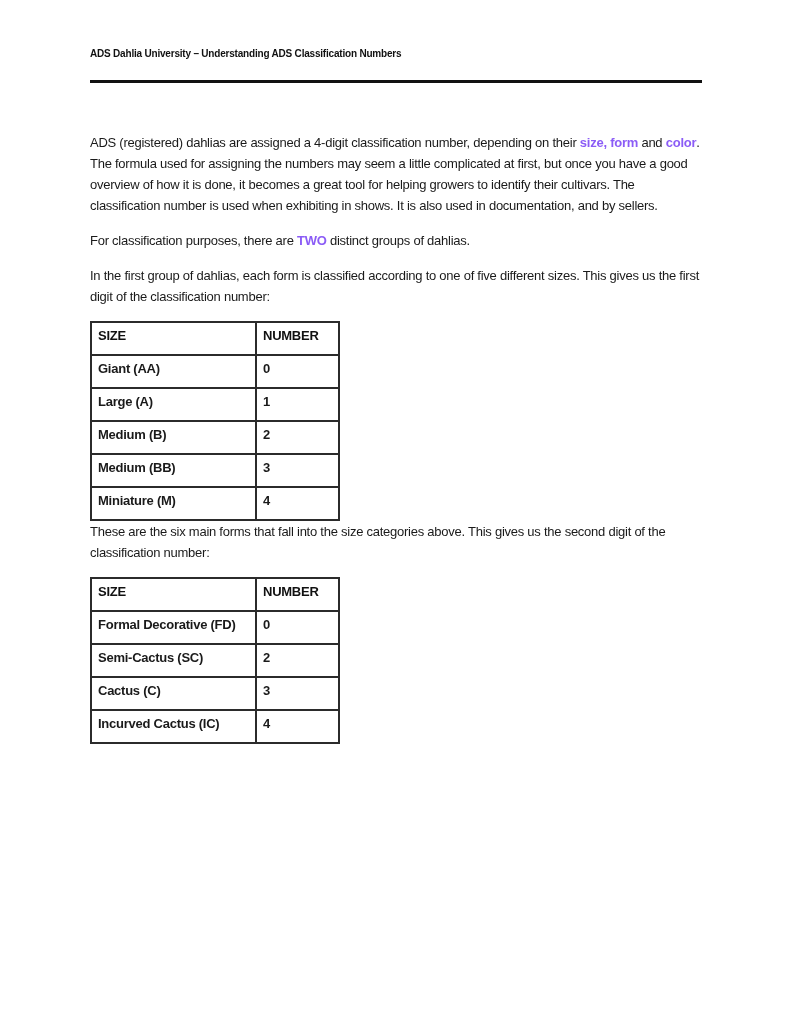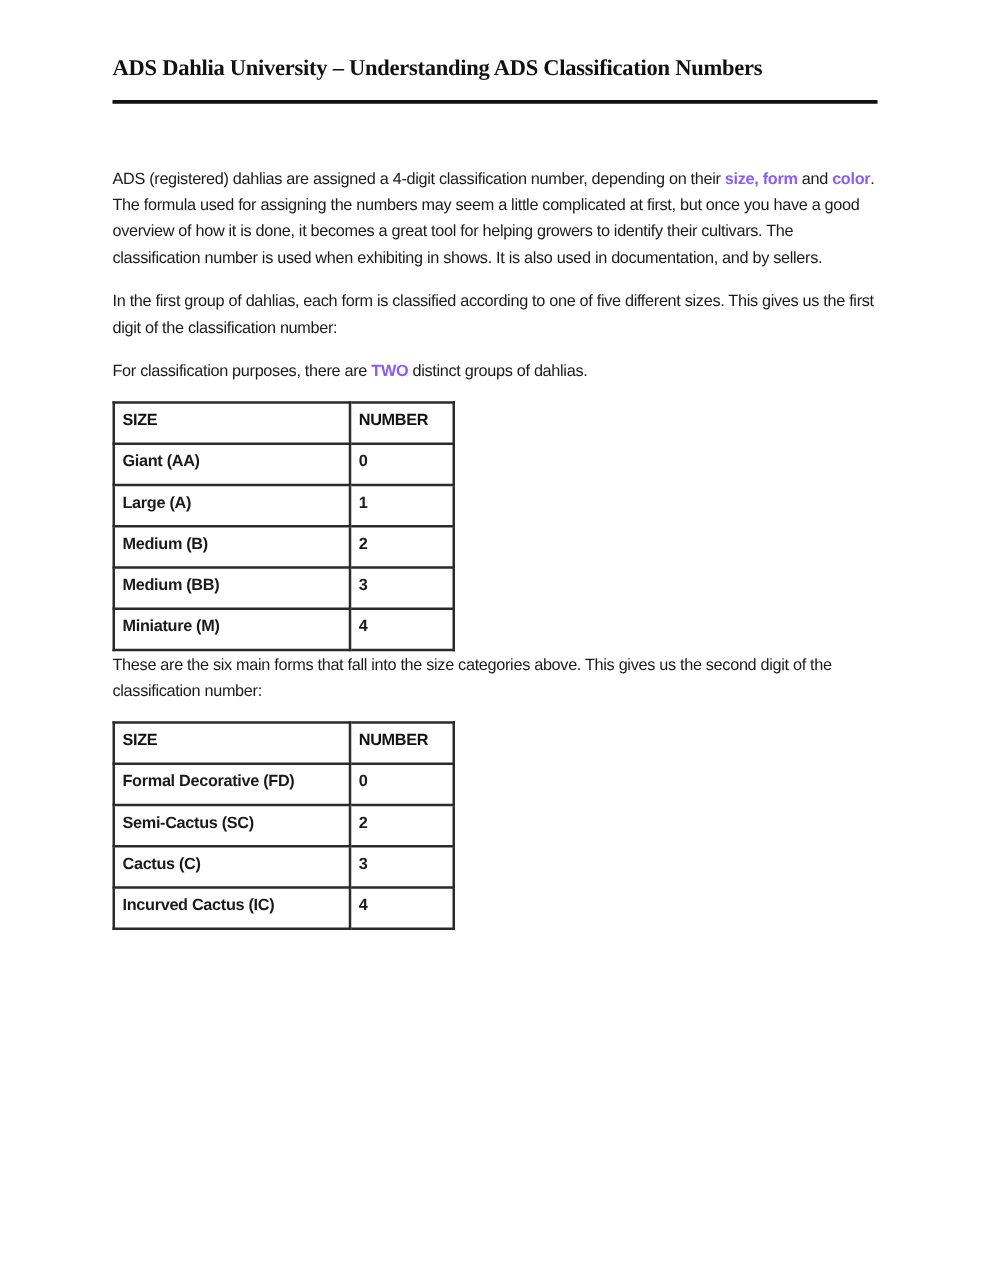--- a/index.html
+++ b/index.html
@@ -16,26 +16,25 @@
     overflow: hidden;
   }
   .page {
     position: absolute;
     left: 90px;
     top: 0;
     width: 612px;
   }
   .doc-title {
     margin: 44px 0 0 0;
-    font-size: 18px;
+    font-size: 10px;
     font-weight: 700;
     letter-spacing: -0.2px;
     line-height: 20px;
     color: #111111;
-    font-family: Liberation Serif, serif;
   }
   .title-rule {
     margin-top: 16px;
     margin-bottom: 49px;
     height: 3px;
     background: #111111;
     width: 100%;
   }
   p.body-para {
     margin: 0 0 14px 0;
@@ -71,40 +70,40 @@
     letter-spacing: -0.25px;
     line-height: 17px;
     font-weight: 700;
     color: #1a1a1a;
     overflow: hidden;
   }
   table.doc-table th {
     font-weight: 700;
     color: #111111;
   }
-  .col-label { width: 189px; }
+  .col-label { width: 165px; }
   .col-number { width: 83px; }
   .form-table-wrap {
     margin-top: 8px;
   }
 </style>
 </head>
 <body>
 
 <div class="page">
 
   <h1 class="doc-title">ADS Dahlia University – Understanding ADS Classification Numbers</h1>
 
   <div class="title-rule"></div>
 
   <p class="body-para"><span>ADS (registered) dahlias are assigned a 4-digit classification number, depending on their </span><b>size, form</b><span> and </span><b>color</b><span>. The formula used for assigning the numbers may seem a little complicated at first, but once you have a good overview of how it is done, it becomes a great tool for helping growers to identify their cultivars. The classification number is used when exhibiting in shows.  It is also used in documentation, and by sellers.</span></p>
 
+  <p class="body-para"><span>For classification purposes, there are </span><b>TWO</b><span> distinct groups of dahlias.</span></p>
+
   <p class="body-para">In the first group of dahlias, each form is classified according to one of five different sizes.  This gives us the first digit of the classification number:</p>
-
-  <p class="body-para"><span>For classification purposes, there are </span><b>TWO</b><span> distinct groups of dahlias.</span></p>
 
   <table class="doc-table size-table">
     <thead>
       <tr>
         <th class="col-label">SIZE</th>
         <th class="col-number">NUMBER</th>
       </tr>
     </thead>
     <tbody>
       <tr>

